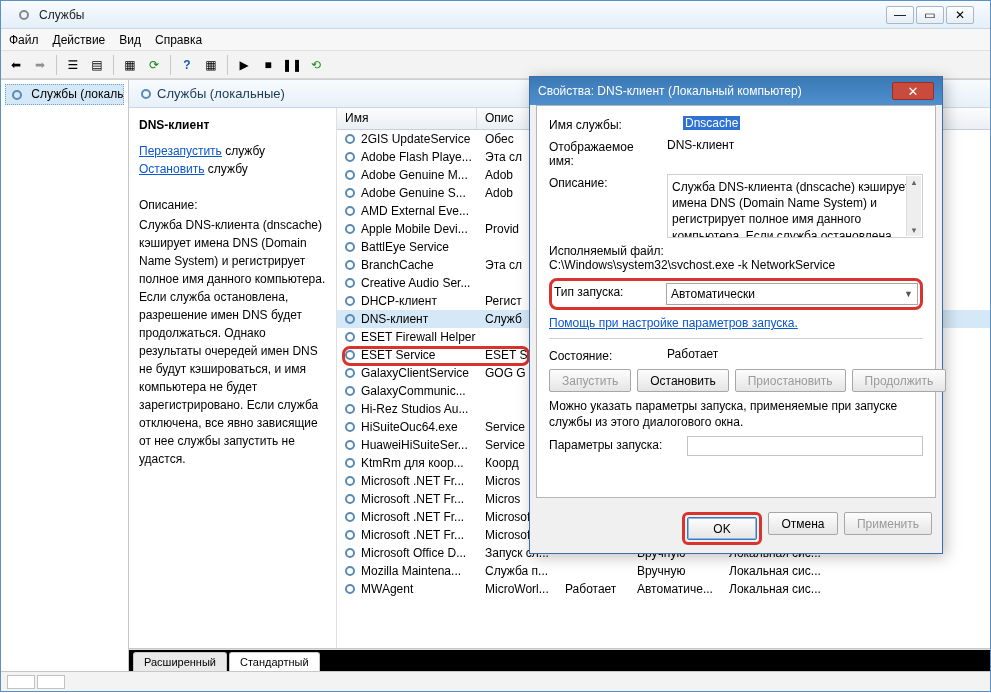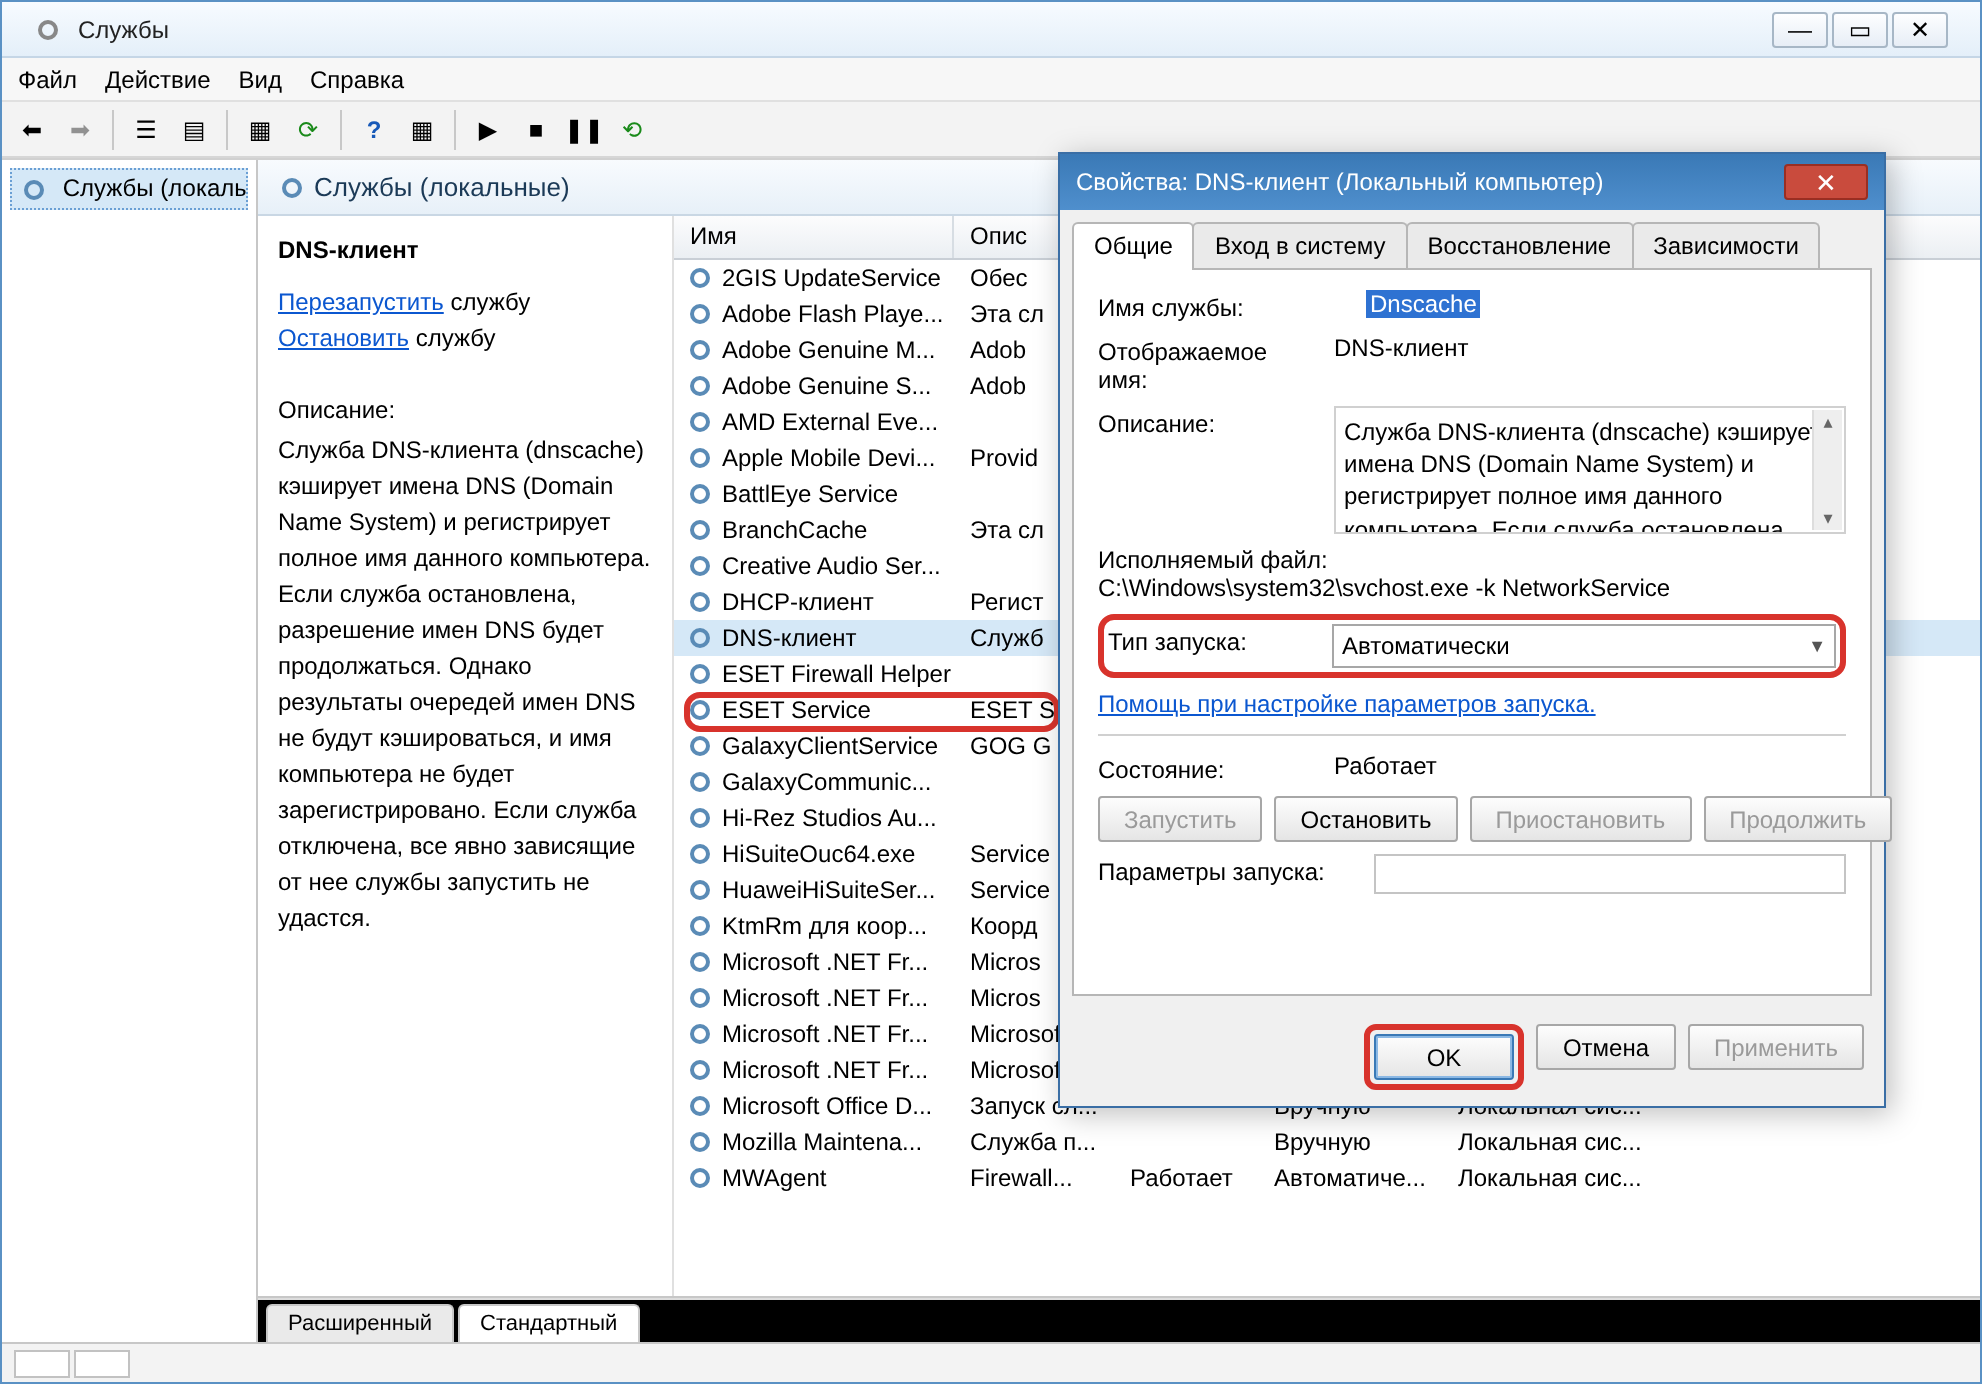--- a/index.html
+++ b/index.html
@@ -367,21 +367,21 @@
                 <span class="gear"></span>
                 <span class="rc name" style="width:124px">Mozilla Maintena...</span>
                 <span class="rc desc">Служба п...</span>
                 <span class="rc state"></span>
                 <span class="rc start">Вручную</span>
                 <span class="rc logon">Локальная сис...</span>
               </div>
               <div class="row">
                 <span class="gear"></span>
                 <span class="rc name" style="width:124px">MWAgent</span>
-                <span class="rc desc">Firewall...</span>
+                <span class="rc desc">MicroWorl...</span>
                 <span class="rc state">Работает</span>
                 <span class="rc start">Автоматиче...</span>
                 <span class="rc logon">Локальная сис...</span>
               </div>
             </div>
         </div>
       </div>
 
       <div class="bottom-tabs">
         <div class="btab">Расширенный</div>
@@ -395,26 +395,20 @@
     <div class="pane"></div>
   </div>
 </div>
 
 <div class="row-highlight"></div>
 
 <div class="dlg">
   <div class="dtitle">
     <span class="t">Свойства: DNS-клиент (Локальный компьютер)</span>
     <div class="dclose">✕</div>
-  </div>
-  <div class="tabs">
-    <div class="tab active">Общие</div>
-    <div class="tab">Вход в систему</div>
-    <div class="tab">Восстановление</div>
-    <div class="tab">Зависимости</div>
   </div>
   <div class="tabbody">
 
     <div class="frow">
       <div class="flabel">Имя службы:</div>
       <div class="fval"><span class="sel-text">Dnscache</span></div>
     </div>
 
     <div class="frow">
       <div class="flabel">Отображаемое имя:</div>
@@ -453,20 +447,21 @@
       <div class="fval">Работает</div>
     </div>
 
     <div class="btnrow">
       <div class="btn disabled">Запустить</div>
       <div class="btn">Остановить</div>
       <div class="btn disabled">Приостановить</div>
       <div class="btn disabled">Продолжить</div>
     </div>
 
+    <div style="line-height:1.35">Можно указать параметры запуска, применяемые при запуске службы из этого диалогового окна.</div>
 
     <div class="frow">
       <div class="flabel" style="width:130px">Параметры запуска:</div>
       <div class="input-box"></div>
     </div>
   </div>
 
   <div class="dlg-buttons">
     <span class="hl-ok">
       <div class="btn def" style="min-width:70px;justify-content:center">OK</div>

